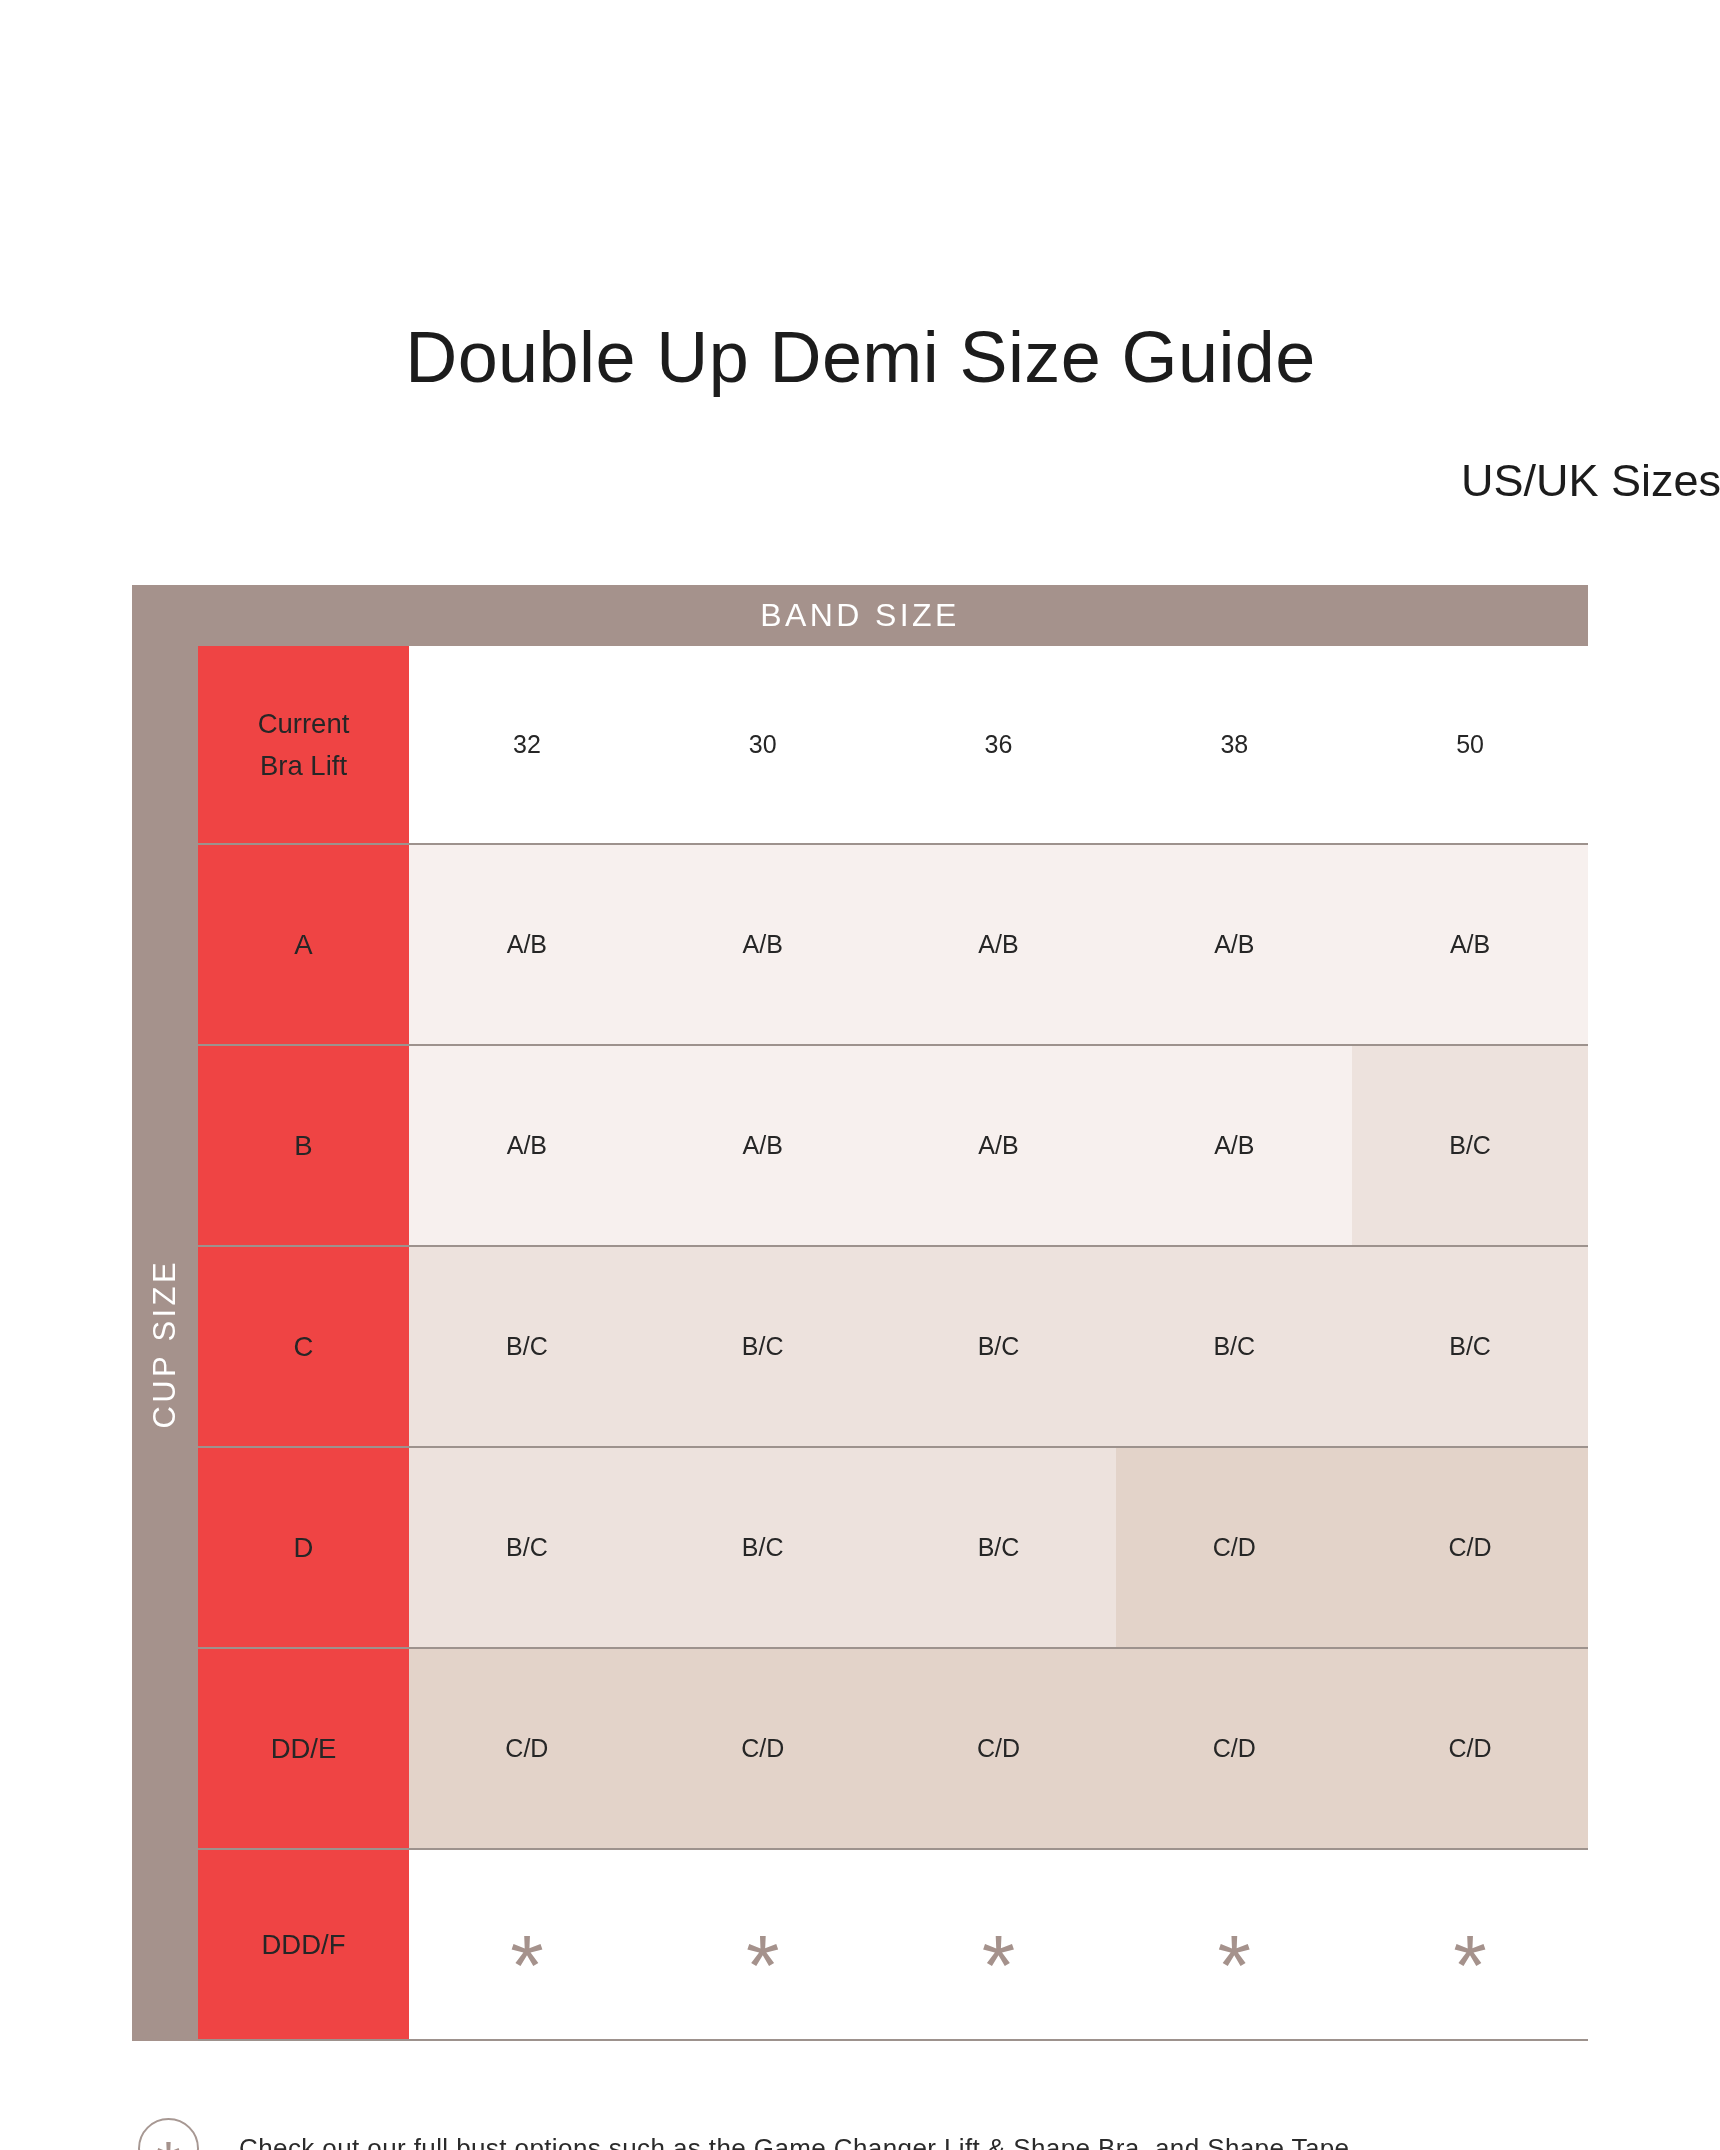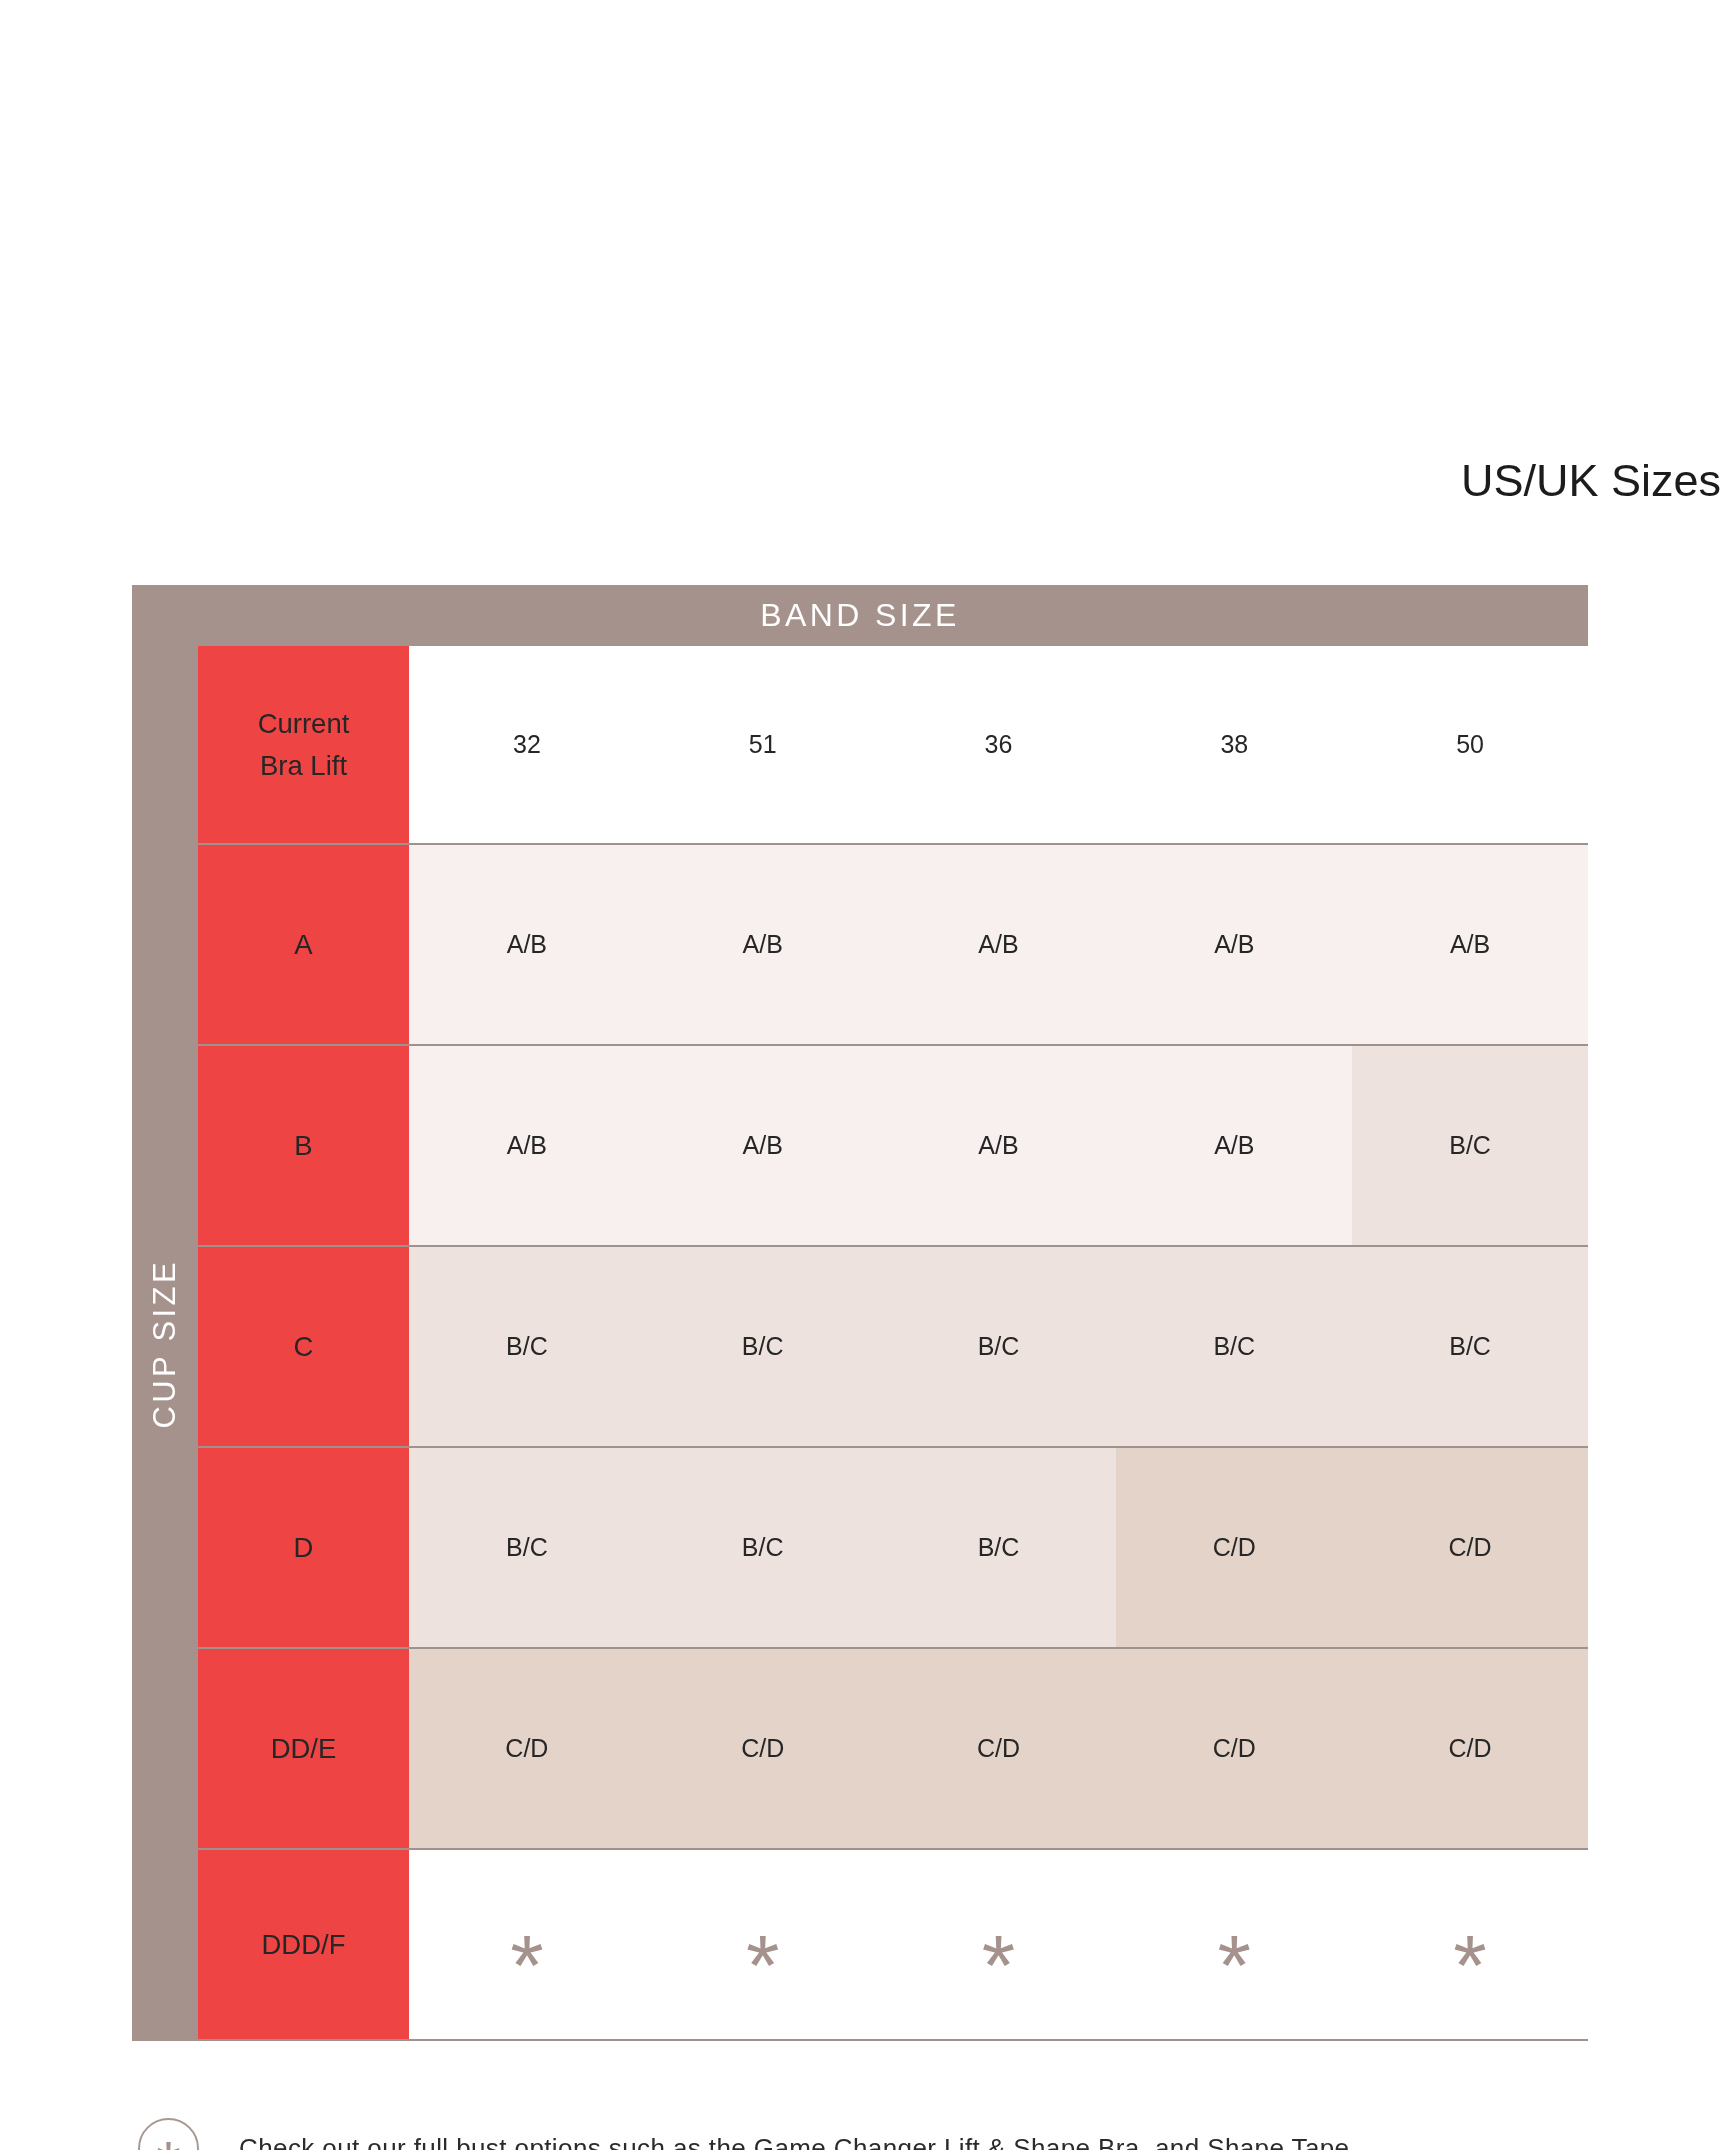--- a/index.html
+++ b/index.html
@@ -76,20 +76,21 @@
     color:var(--mauve);font-size:65px;
   }
   .footnote-icon .glyph{display:block;line-height:0.6;transform:translateY(0.24em);}
   .footnote-text{font-size:26px;letter-spacing:0.4px;color:#2b2b2b;white-space:nowrap;}
 </style>
 </head>
 <body>
 
 <div class="page">
 
+  <div class="page-title">Double Up Demi Size Guide</div>
   <div class="page-subtitle">US/UK Sizes</div>
 
   <div class="size-table">
 
     <div class="band-header">BAND SIZE</div>
 
     <div class="table-body">
 
       <div class="cup-bar">
         <span class="cup-label">CUP SIZE</span>
@@ -98,21 +99,21 @@
       <div class="grid">
 
         <div class="row header-row">
           <div class="label-cell">
             <span>
               <span>Current</span><br>
               <span>Bra Lift</span>
             </span>
           </div>
           <div class="value-cell tone-white">32</div>
-          <div class="value-cell tone-white">51</div>
+          <div class="value-cell tone-white">30</div>
           <div class="value-cell tone-white">36</div>
           <div class="value-cell tone-white">38</div>
           <div class="value-cell tone-white">50</div>
         </div>
 
         <div class="row data-row">
           <div class="label-cell">A</div>
           <div class="value-cell tone-light">A/B</div>
           <div class="value-cell tone-light">A/B</div>
           <div class="value-cell tone-light">A/B</div>

